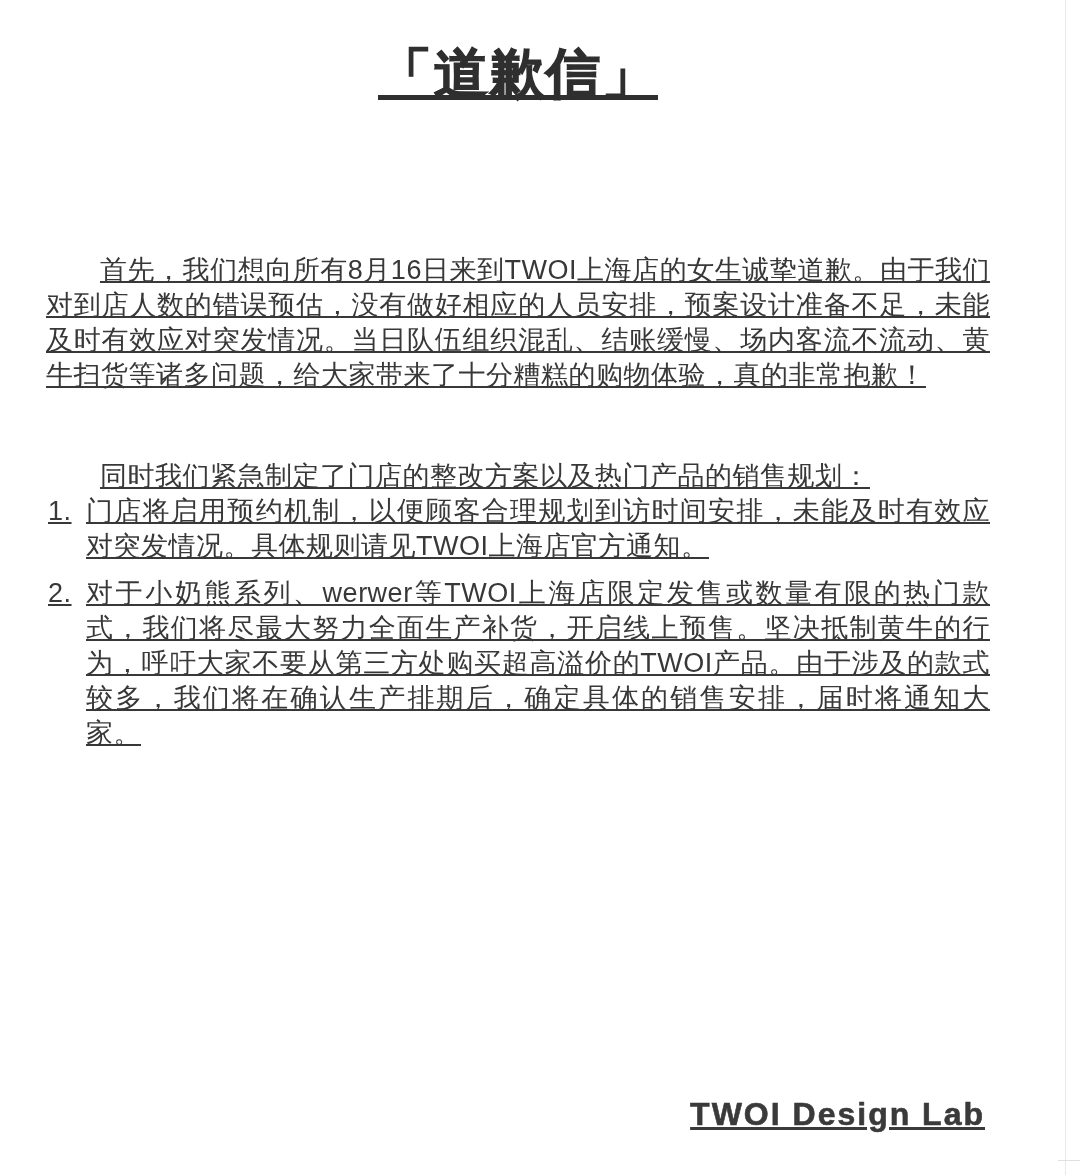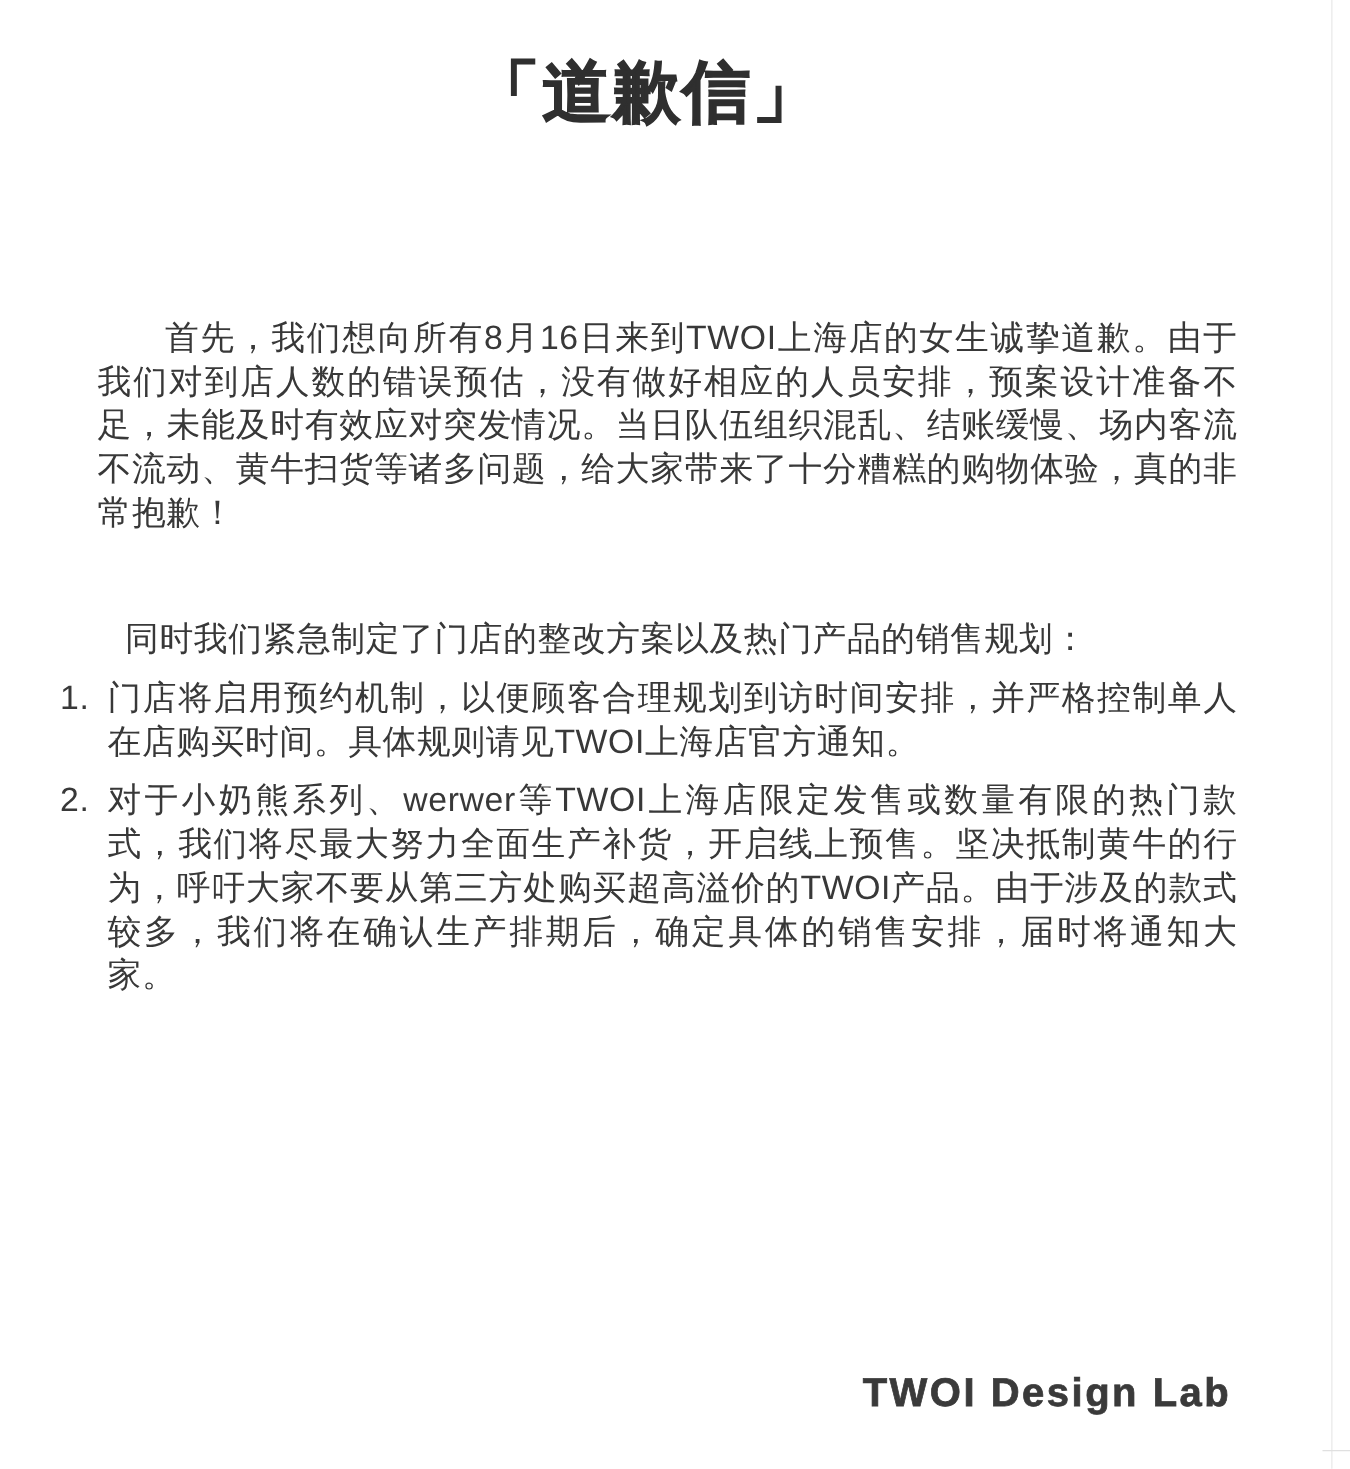--- a/index.html
+++ b/index.html
@@ -1,15 +1,15 @@
 <!DOCTYPE html>
 <html><head>
 <meta charset="utf-8">
 <style>
-  * { margin: 0; padding: 0; box-sizing: border-box; }
+  * { margin: 0; padding: 0; box-sizing: border-box; text-decoration: underline; }
 
   html, body {
     background: #ffffff;
   }
 
   body {
     width: 1080px;
     height: 1175px;
     position: relative;
     font-family: "Liberation Sans", "DejaVu Sans", sans-serif;
@@ -39,31 +39,30 @@
   .para {
     font-size: 27px;
     line-height: 35px;
     text-align: justify;
     text-indent: 2em;
     font-weight: 500;
     color: #383838;
     letter-spacing: 0.5px;
   }
 
-  .para-1 { margin-bottom: 66px; margin-left: 32px; }
+  .para-1 { margin-bottom: 66px; }
   .para-2 { margin-bottom: 78px; }
 
   .plan-intro {
     font-size: 27px;
     line-height: 35px;
     text-indent: 2em;
     font-weight: 500;
     color: #383838;
     letter-spacing: 0.5px;
-    margin-bottom: 12px;
   }
 
   .plan-list {
     list-style: none;
   }
 
   .plan-item {
     position: relative;
     padding-left: 40px;
     font-size: 27px;
@@ -118,21 +117,21 @@
   <h1 class="doc-title">「道歉信」</h1>
 
   <p class="para para-1">首先，我们想向所有8月16日来到TWOI上海店的女生诚挚道歉。由于我们对到店人数的错误预估，没有做好相应的人员安排，预案设计准备不足，未能及时有效应对突发情况。当日队伍组织混乱、结账缓慢、场内客流不流动、黄牛扫货等诸多问题，给大家带来了十分糟糕的购物体验，真的非常抱歉！</p>
 
 
   <p class="plan-intro">同时我们紧急制定了门店的整改方案以及热门产品的销售规划：</p>
 
   <ol class="plan-list">
     <li class="plan-item">
       <span class="num">1.</span>
-      <span>门店将启用预约机制，以便顾客合理规划到访时间安排，并严格控制单人在店购买时间。具体规则请见TWOI上海店官方通知。</span>
+      <span>门店将启用预约机制，以便顾客合理规划到访时间安排，未能及时有效应对突发情况。具体规则请见TWOI上海店官方通知。</span>
     </li>
     <li class="plan-item">
       <span class="num">2.</span>
       <span>对于小奶熊系列、werwer等TWOI上海店限定发售或数量有限的热门款式，我们将尽最大努力全面生产补货，开启线上预售。坚决抵制黄牛的行为，呼吁大家不要从第三方处购买超高溢价的TWOI产品。由于涉及的款式较多，我们将在确认生产排期后，确定具体的销售安排，届时将通知大家。</span>
     </li>
   </ol>
 
   <div class="signature">TWOI Design Lab</div>
 
   <div class="edge-line-vertical"></div>

